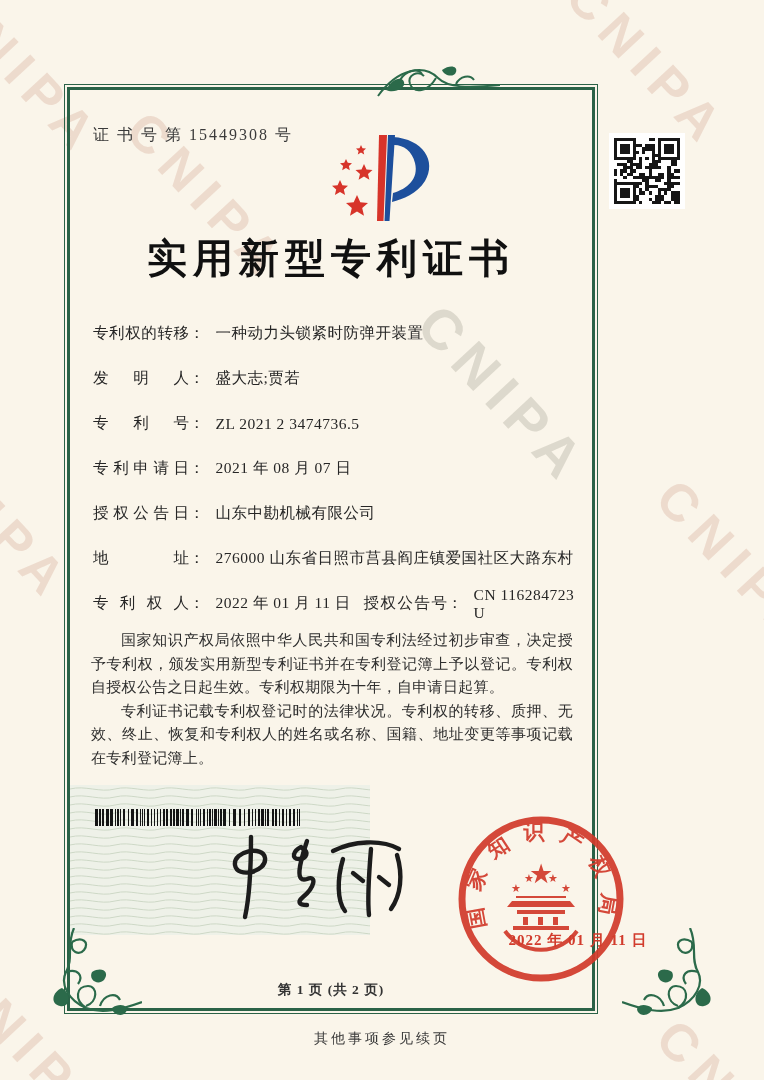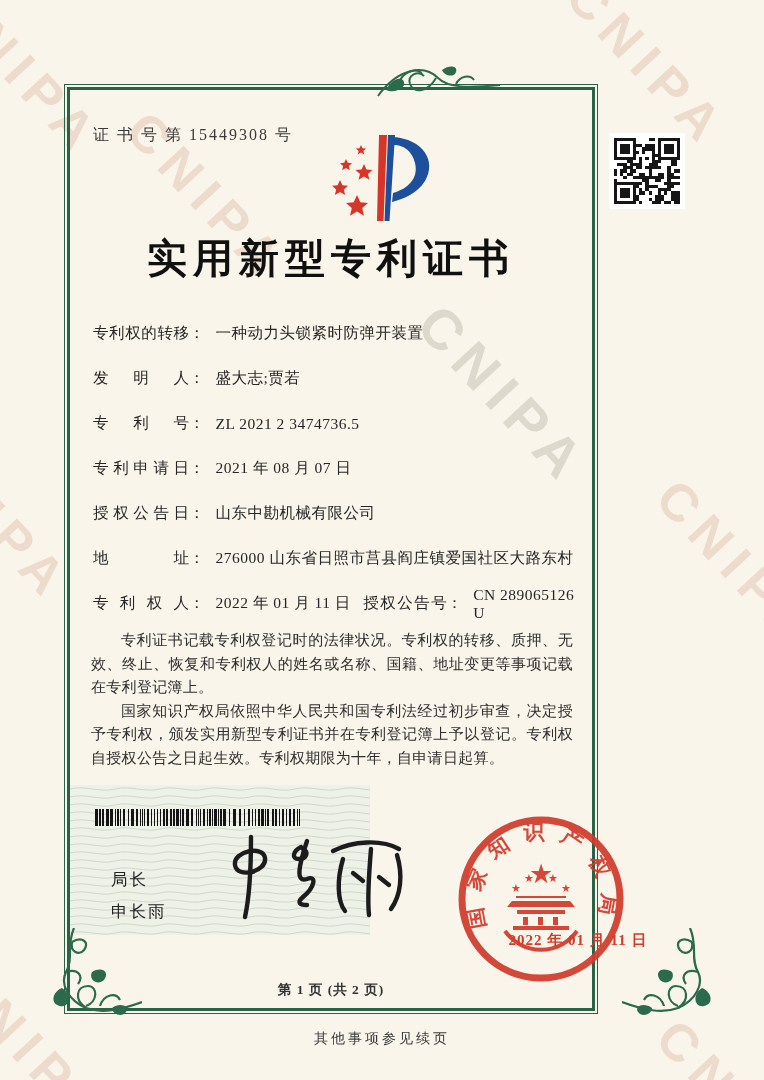--- a/index.html
+++ b/index.html
@@ -607,28 +607,28 @@
       </div>
       <div class="frow">
         <span class="fpair first">
           <span class="flabel">专利权人</span>
             <span class="fcolon">：</span>
             <span class="fvalue">2022 年 01 月 11 日</span>
         </span>
         <span class="fpair">
           <span class="flabel">授权公告号</span>
             <span class="fcolon">：</span>
-            <span class="fvalue">CN 289065126 U</span>
+            <span class="fvalue">CN 116284723 U</span>
         </span>
       </div>
     </div>
 
     <div class="paras">
+      <p>国家知识产权局依照中华人民共和国专利法经过初步审查，决定授予专利权，颁发实用新型专利证书并在专利登记簿上予以登记。专利权自授权公告之日起生效。专利权期限为十年，自申请日起算。</p>
       <p>专利证书记载专利权登记时的法律状况。专利权的转移、质押、无效、终止、恢复和专利权人的姓名或名称、国籍、地址变更等事项记载在专利登记簿上。</p>
-      <p>国家知识产权局依照中华人民共和国专利法经过初步审查，决定授予专利权，颁发实用新型专利证书并在专利登记簿上予以登记。专利权自授权公告之日起生效。专利权期限为十年，自申请日起算。</p>
     </div>
 
     <div class="barcode" id="barcode">
         <b style="width: 3px; margin-right: 1px;"></b>
         <b style="width: 2px; margin-right: 1px;"></b>
         <b style="width: 2px; margin-right: 2px;"></b>
         <b style="width: 3px; margin-right: 1px;"></b>
         <b style="width: 3px; margin-right: 2px;"></b>
         <b style="width: 1px; margin-right: 1px;"></b>
         <b style="width: 2px; margin-right: 1px;"></b>
@@ -680,24 +680,20 @@
         <b style="width: 2px; margin-right: 2px;"></b>
         <b style="width: 1px; margin-right: 2px;"></b>
         <b style="width: 2px; margin-right: 2px;"></b>
         <b style="width: 1px; margin-right: 2px;"></b>
         <b style="width: 2px; margin-right: 2px;"></b>
         <b style="width: 2px; margin-right: 2px;"></b>
         <b style="width: 1px; margin-right: 1px;"></b>
         <b style="width: 1px; margin-right: 1px;"></b>
       </div>
 
-    <div class="officer">
-      <div>局长</div>
-      <div>申长雨</div>
-    </div>
 
     <svg class="signature" viewBox="0 0 200 100">
       <g fill="none" stroke="#1c1c1c" stroke-width="4.4" stroke-linecap="round">
         <path d="M20,40 C18,26 48,20 50,33 C52,47 22,54 20,40"></path>
         <path d="M36,12 C36,40 34,74 30,92"></path>
         <path d="M86,22 C78,26 76,34 84,34 C92,34 94,26 88,24"></path>
         <path d="M92,16 C84,40 80,58 92,54 C102,50 100,62 88,72 C82,77 84,80 92,80"></path>
         <path d="M118,26 C138,16 166,14 184,24"></path>
         <path d="M128,34 C122,54 122,76 130,86"></path>
         <path d="M156,24 C154,48 152,72 154,90"></path>

